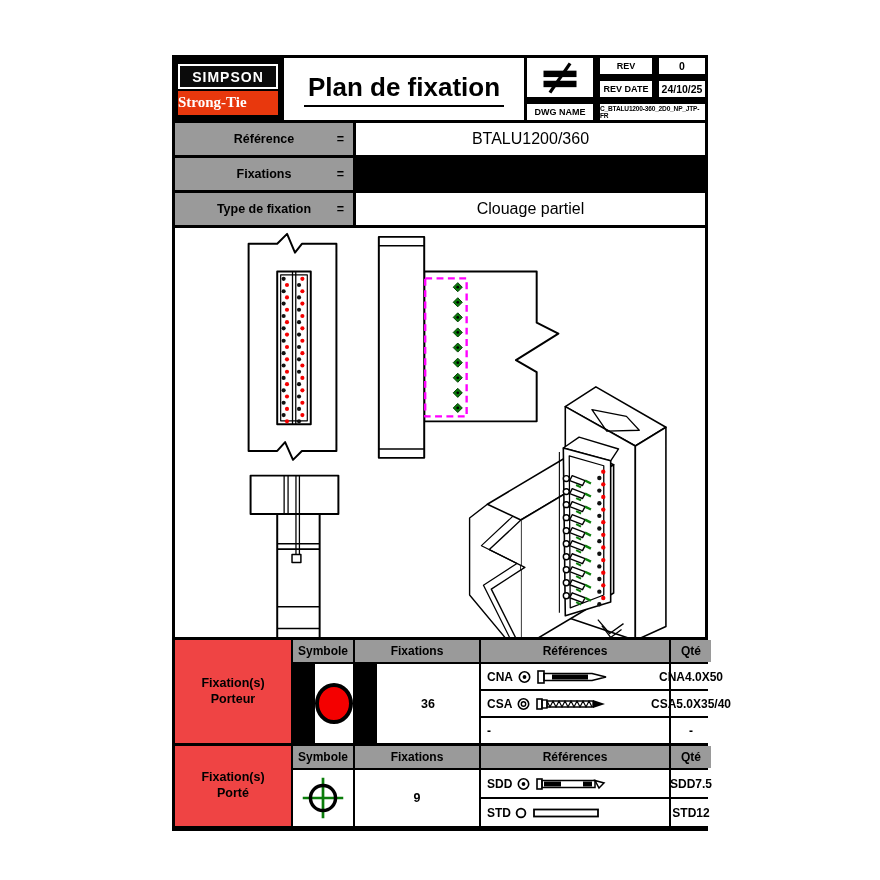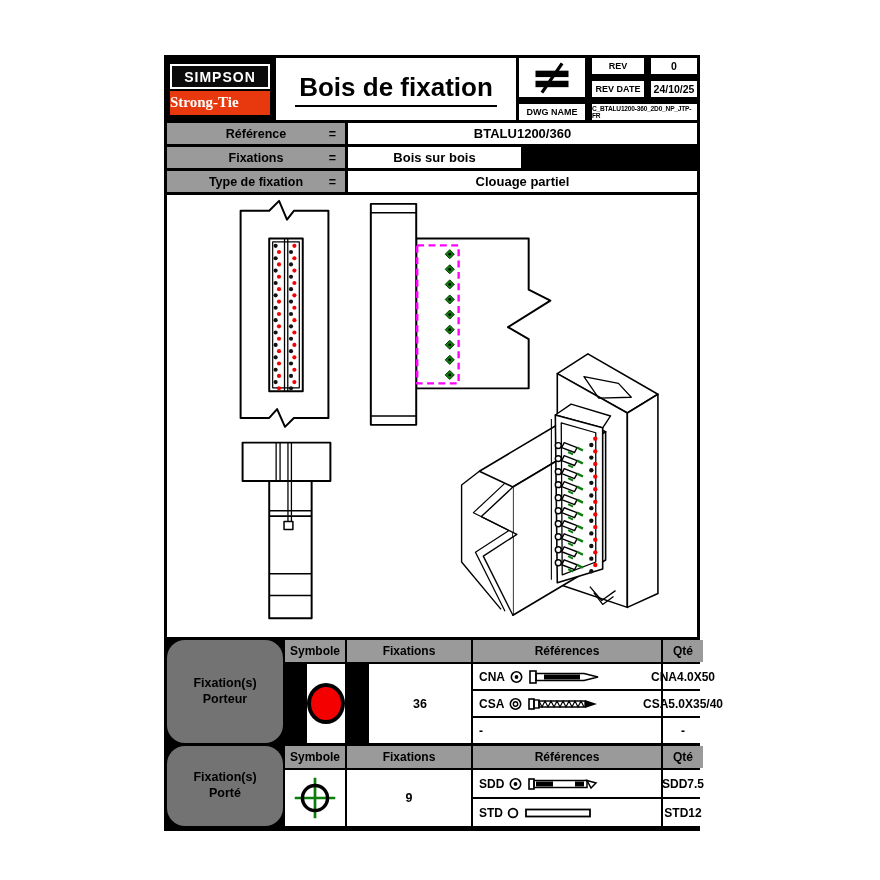--- a/index.html
+++ b/index.html
@@ -1,53 +1,53 @@
 <!DOCTYPE html>
 <html><head>
 <meta charset="utf-8">
 <style>
   html,body{margin:0;padding:0;}
   body{width:880px;height:880px;background:#fff;position:relative;
        font-family:"Liberation Sans",sans-serif;color:#000;}
-  .sheet{position:absolute;left:164px;top:55px;width:536px;height:776px;
+  .sheet{position:absolute;left:172px;top:55px;width:536px;height:776px;
          background:#000;border:3px solid #000;box-sizing:border-box;
          display:flex;flex-direction:column;gap:3px;}
   
   .hdr{display:grid;grid-template-columns:106px 1fr 178px;gap:3px;height:62px;background:#000;}
   .logo-cell{background:#000;display:flex;flex-direction:column;justify-content:center;gap:2px;padding:2px 3px;}
   .logo-top{background:#0b0b0b;border:2px solid #fff;color:#fff;font-weight:bold;font-size:14px;
             letter-spacing:1px;text-align:center;padding:3px 0 2px;}
   .logo-bot{color:#fff;font-family:"Liberation Serif",serif;font-weight:bold;font-size:15px;
             padding:3px 0 4px;}
   .title-cell{background:#fff;display:flex;align-items:center;justify-content:center;}
   .title-cell span{font-size:26px;font-weight:bold;border-bottom:2px solid #000;padding:0 4px 2px;}
   .rev{display:grid;grid-template-columns:66px 52px 1fr;grid-template-rows:1fr 1fr 1fr;gap:7px;background:#000;}
   .rev>div{background:#fff;display:flex;align-items:center;justify-content:center;}
   .rev .sym{grid-row:1/3;}
   .rev .lab{font-weight:bold;font-size:9px;}
   .rev .val{font-weight:bold;font-size:10.5px;}
   .rev .file{grid-column:2/4;font-weight:bold;font-size:6.6px;letter-spacing:-0.2px;}
   
   .info{display:flex;flex-direction:column;gap:3px;background:#000;}
-  .irow{display:grid;gap:3px;background:#000;height:21px;}
+  .irow{display:grid;gap:3px;background:#000;height:32px;}
   .c2{grid-template-columns:178px 1fr;}
   .c3{grid-template-columns:178px 1fr 1fr;}
   .gcell{background:#9a9a9a;position:relative;display:flex;align-items:center;justify-content:center;
          font-weight:bold;font-size:12.5px;}
   .gcell .eq{position:absolute;right:9px;font-weight:bold;}
   .vcell{background:#fff;display:flex;align-items:center;justify-content:center;
-         font-weight:bold;font-size:13px;}
+         font-weight:normal;font-size:16px;}
   
   .draw{background:#fff;flex:1;overflow:hidden;}
   
   .ftab{display:grid;grid-template-columns:116px 60px 124px 188px 40px;gap:2px;background:#000;}
   .t1{grid-template-rows:22px 25px 25px 25px;height:103px;}
   .t2{grid-template-rows:22px 27px 27px;height:82px;}
-  .ftab .grp{grid-row:1/-1;background:#737373;display:flex;flex-direction:column;
-             align-items:center;justify-content:center;font-weight:bold;font-size:12.5px;line-height:1.25;border-radius:18px;}
+  .ftab .grp{grid-row:1/-1;background:#ef4444;display:flex;flex-direction:column;
+             align-items:center;justify-content:center;font-weight:bold;font-size:12.5px;line-height:1.25;}
   .ftab .hd{background:#9a9a9a;display:flex;align-items:center;justify-content:center;
             font-weight:bold;font-size:12px;}
   .ftab .cell{background:#fff;display:flex;align-items:center;justify-content:center;}
   .ftab .fix{justify-content:flex-start;padding-left:6px;gap:4px;font-weight:bold;font-size:12px;}
   .ftab .refc{font-weight:bold;font-size:12px;}
   .ftab .qty{font-weight:bold;font-size:12.5px;}
   .span-rows-3{grid-row:2/5;margin-left:22px;}
   .span-rows-2{grid-row:2/4;}
   .red-dot{width:33px;height:33px;border:4px solid #000;border-radius:50%;background:#f40000;}
 </style>
@@ -55,21 +55,21 @@
 <body>
 
 <div class="sheet">
 
   <div class="hdr">
     <div class="logo-cell">
       <div class="logo-top">SIMPSON</div>
       <div class="logo-bot" id="logo-bot" style="background: rgb(232, 56, 13);">Strong-Tie</div>
     </div>
     <div class="title-cell">
-      <span>Bois de fixation</span>
+      <span>Plan de fixation</span>
     </div>
     <div class="rev">
       <div class="sym">
         <svg width="44" height="32" viewBox="0 0 48 34">
           <rect x="6" y="9" width="36" height="7" fill="#000"></rect>
           <rect x="6" y="20" width="36" height="7" fill="#000"></rect>
           <line x1="13" y1="33" x2="35" y2="1" stroke="#000" stroke-width="3.6"></line>
         </svg>
       </div>
       <div class="lab">REV</div>
@@ -87,21 +87,20 @@
           <span>Référence</span>
           <span class="eq">=</span>
         </div>
       <div class="vcell">BTALU1200/360</div>
     </div>
     <div class="irow c3">
       <div class="gcell">
           <span>Fixations</span>
           <span class="eq">=</span>
         </div>
-      <div class="vcell">Bois sur bois</div>
     </div>
     <div class="irow c2">
       <div class="gcell">
           <span>Type de fixation</span>
           <span class="eq">=</span>
         </div>
       <div class="vcell">Clouage partiel</div>
     </div>
   </div>
 

